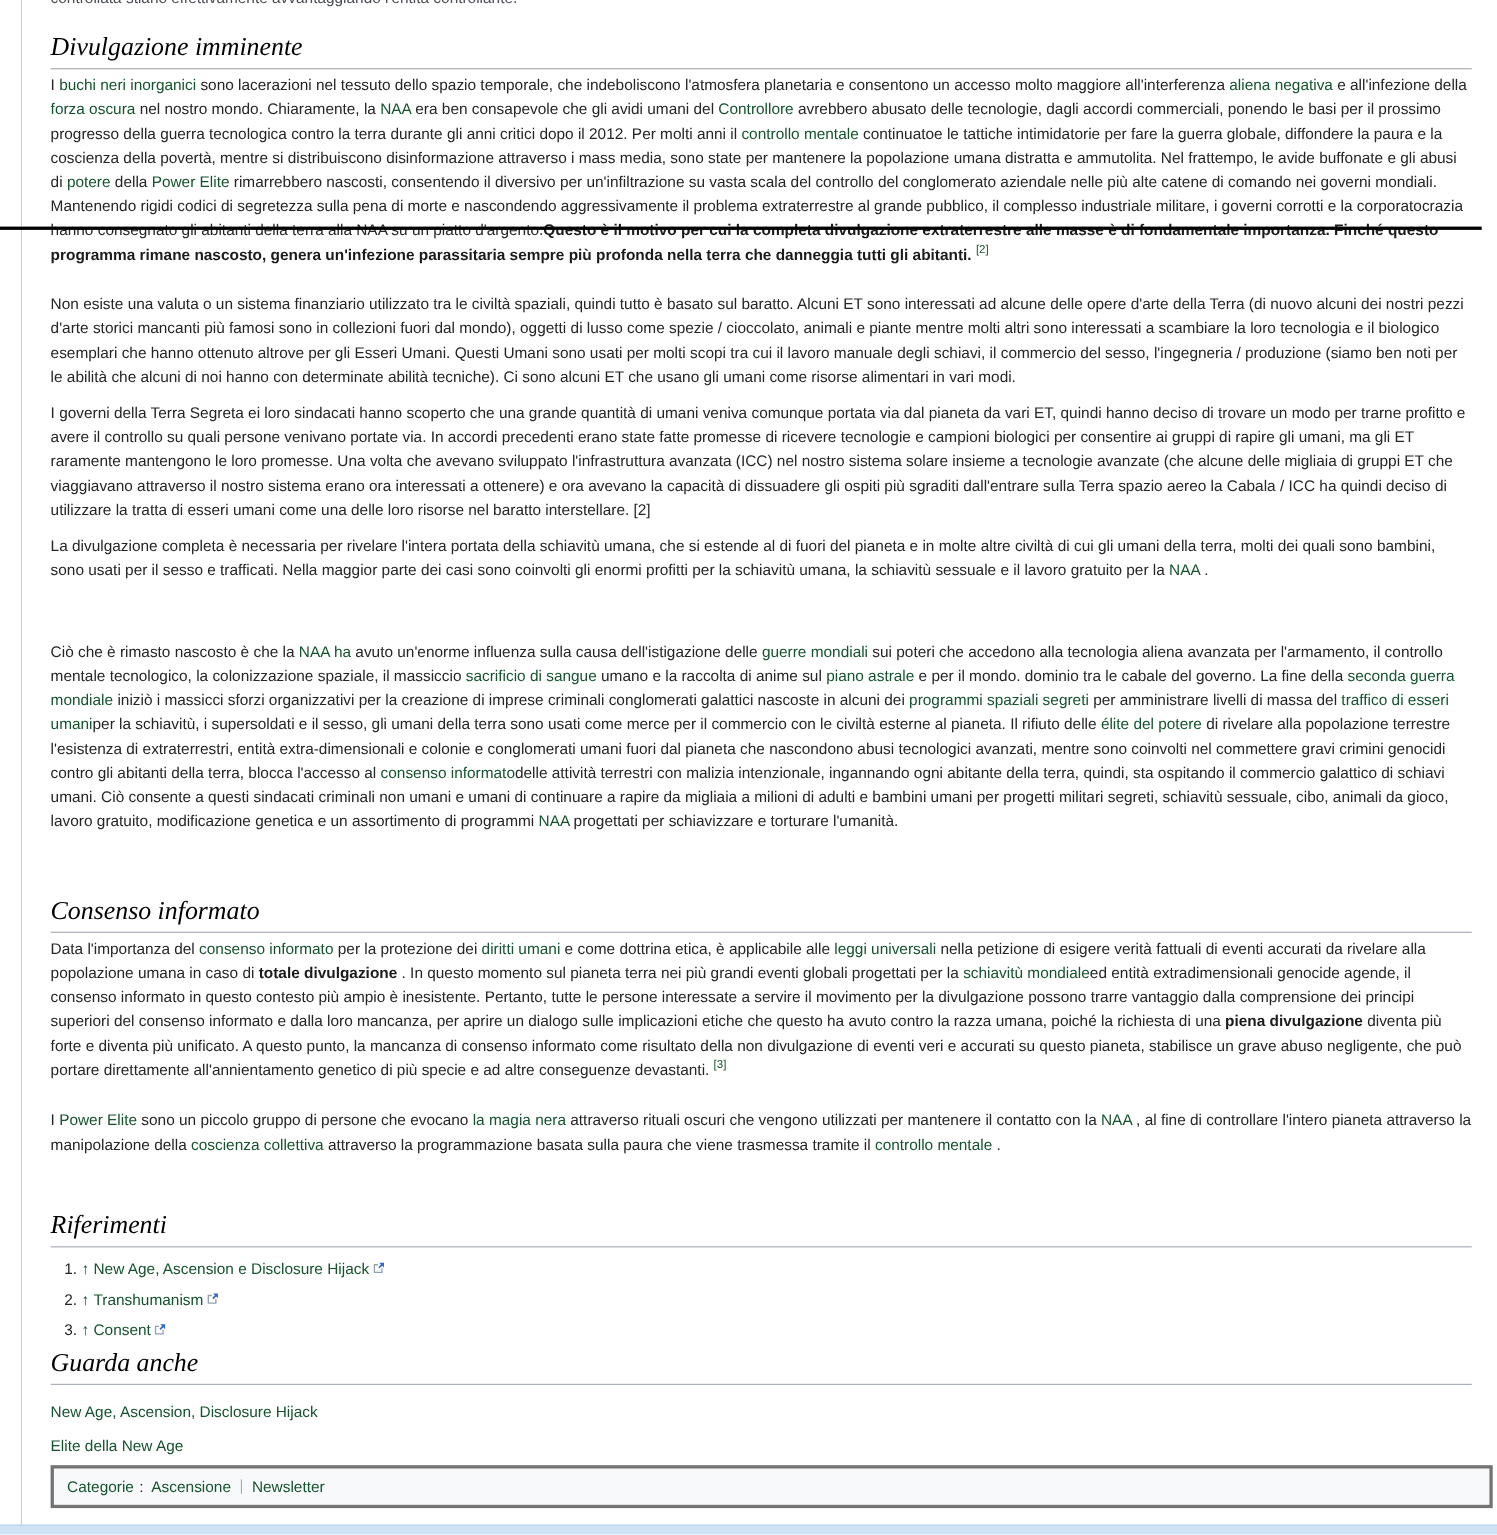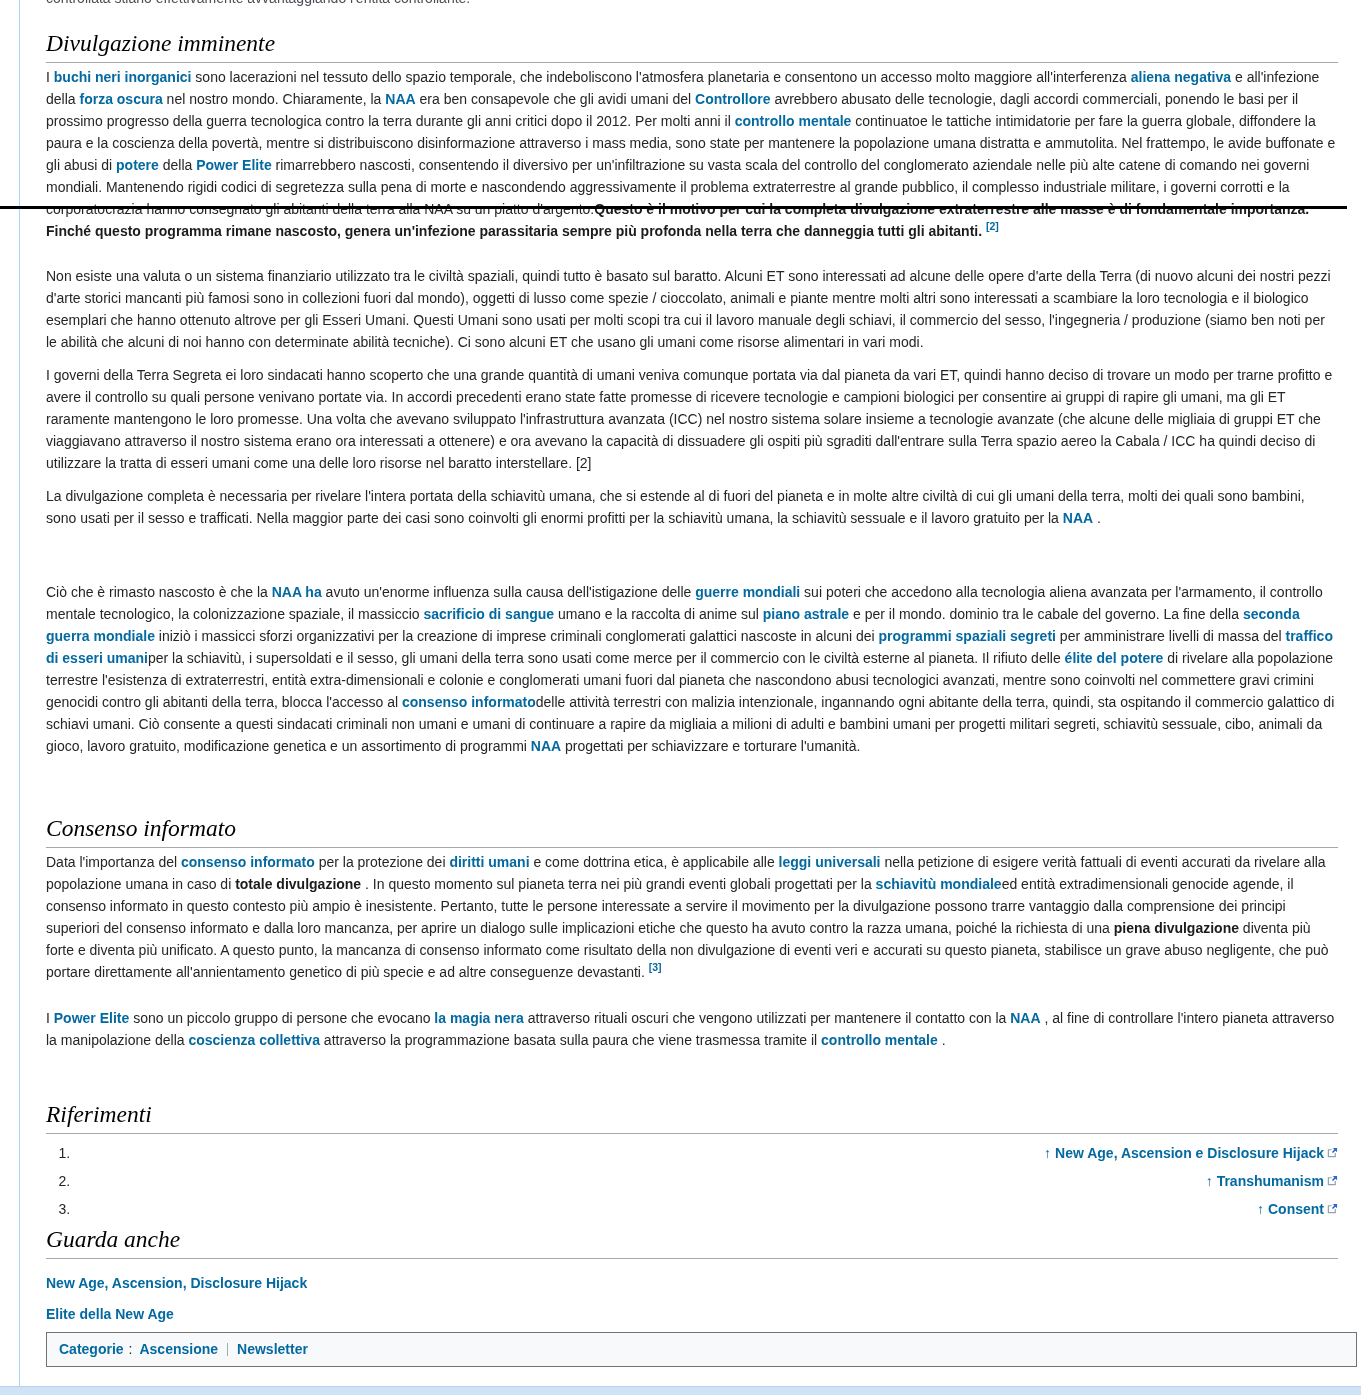--- a/index.html
+++ b/index.html
@@ -14,31 +14,31 @@
   .footer-strip{position:absolute;left:0;top:1386px;width:1361px;height:9px;background:#d0e3f6;border-top:1px solid #b6d2ee;}
   .cutoff{position:absolute;top:0;left:46px;width:1292px;height:9px;overflow:hidden;}
   .cutoff span{display:block;margin-top:-13px;line-height:22px;color:#4a4f55;}
   .section{position:absolute;left:46px;width:1292px;}
   h2{
     font-family:"Liberation Serif","DejaVu Serif",serif;font-weight:400;
     font-size:23.5px;line-height:30px;color:#000;
     margin:0 0 0 0;padding:0 0 4px 0;border-bottom:1px solid #a2a9b1;font-style:italic;
   }
   p{margin:3px 0 11px 0;line-height:22px;}
-  a.wlink{color:#0369a1;text-decoration:none;cursor:pointer;font-weight:bold;}
+  a.wlink{color:#14532d;text-decoration:none;cursor:pointer;}
   b{color:#1b1b1b;}
   sup{font-size:10.5px;line-height:0;vertical-align:super;}
-  ol.references{margin:8px 0 0 28px;padding:0;text-align:right;}
+  ol.references{margin:8px 0 0 28px;padding:0;}
   ol.references li{margin:0 0 6px 0;line-height:22px;}
   .ext-icon{display:inline-block;margin-left:3px;vertical-align:baseline;}
   p.seealso{margin:0 0 9px 0;line-height:22px;}
   p.seealso:first-of-type{margin-top:13px;}
   .catlinks{
     position:absolute;left:46px;top:1332px;width:1311px;box-sizing:border-box;
-    border:1px solid #737373;background:#f8f9fa;padding:8px 12px;line-height:17px;
+    border:3px solid #737373;background:#f8f9fa;padding:8px 12px;line-height:17px;
   }
   .cat-colon{margin:0 7px 0 5px;color:#252525;}
   .cat-sep{display:inline-block;border-left:1px solid #a2a9b1;height:13px;margin:0 9px;vertical-align:-2px;}
   .up{margin-right:4px;}
 </style>
 </head>
 <body>
 
 <div class="content-left-border"></div>
 

